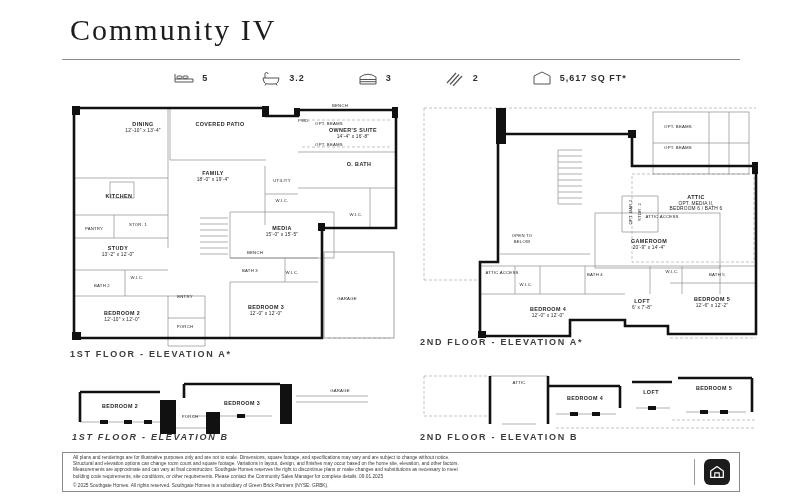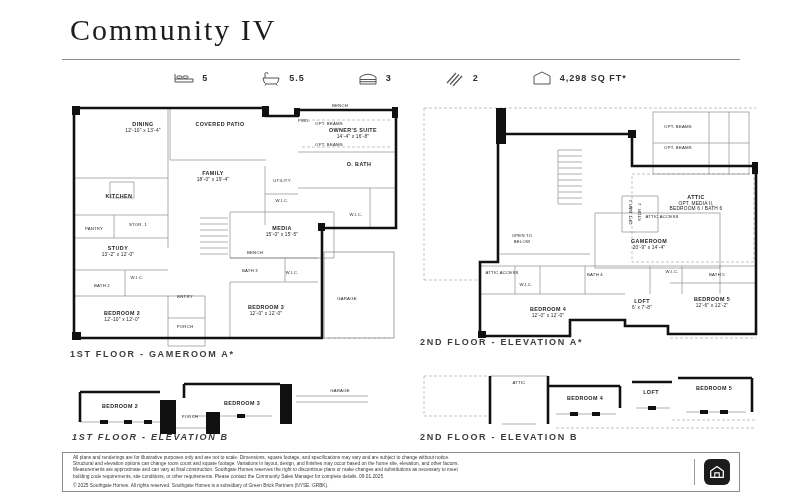--- a/index.html
+++ b/index.html
@@ -64,21 +64,21 @@
       <div class="stat">
         <span class="icon">
           <svg viewBox="0 0 22 16">
             <g fill="none" stroke="#555" stroke-width="1">
               <path d="M3,8 H19 L18,12 Q17,14 14,14 H8 Q5,14 4,12 Z"></path>
               <path d="M5,8 V4 Q5,2.5 6.5,2.5 8,2.5 8,4"></path>
               <path d="M6,14 L5,15.5 M16,14 L17,15.5"></path>
             </g>
           </svg>
         </span>
-        <span class="val">5.5</span>
+        <span class="val">3.2</span>
       </div>
       <div class="stat">
         <span class="icon">
           <svg viewBox="0 0 22 16">
             <g fill="none" stroke="#555" stroke-width="1">
               <path d="M3,14 V7 Q11,1.5 19,7 V14 Z"></path>
               <path d="M3,9.5 H19 M3,11.7 H19"></path>
             </g>
           </svg>
         </span>
@@ -93,21 +93,21 @@
           </svg>
         </span>
         <span class="val">2</span>
       </div>
       <div class="stat">
         <span class="icon">
           <svg viewBox="0 0 22 16">
             <path d="M3,14 V6 L11,2 L19,6 V14 Z" fill="none" stroke="#555" stroke-width="1"></path>
           </svg>
         </span>
-        <span class="val">4,298 SQ FT*</span>
+        <span class="val">5,617 SQ FT*</span>
       </div>
     </div>
 
   <div class="plan" style="left:70px; top:100px; width:330px; height:248px;">
     <svg class="walls" width="330" height="248" viewBox="0 0 330 248">
 
       <g stroke="#8d8d8d" stroke-width="0.7" fill="none">
         <path d="M100,8 V60 M100,60 H196 M4,78 H98 M98,8 V148 M4,115 H98 M44,115 V138 M4,138 H98 M4,170 H98
                  M55,170 V196 M4,196 H135 M98,196 V238 M135,196 V238 M98,218 H135 M98,238 V246 H135 V238
                  M160,112 H264 V158 H160 Z M160,158 H248 M160,182 H248 M215,158 V182 M160,182 V238
@@ -219,21 +219,21 @@
         <div class="rn">BEDROOM 3</div>
         <div class="rd">12'-0" x 12'-0"</div>
       </div>
       <div class="room-label sm" style="left: 115px; top: 226px;">
         <div class="rn">PORCH</div>
       </div>
       <div class="room-label sm" style="left: 277px; top: 198px;">
         <div class="rn">GARAGE</div>
       </div>
     </div>
-  <div class="plan-label" style="left:70px; top:349px;">1ST FLOOR - GAMEROOM A*</div>
+  <div class="plan-label" style="left:70px; top:349px;">1ST FLOOR - ELEVATION A*</div>
 
   <div class="plan" style="left:420px; top:104px; width:340px; height:242px;">
     <svg class="walls" width="340" height="242" viewBox="0 0 340 242">
 
       <g stroke="#ababab" stroke-width="0.7" fill="none" stroke-dasharray="3,2">
         <path d="M4,4 H336 M4,4 V176 M4,176 H60 M250,234 H336"></path>
         <rect x="212" y="70" width="122" height="88"></rect>
       </g>
 
       <g stroke="#8d8d8d" stroke-width="0.7" fill="none">

